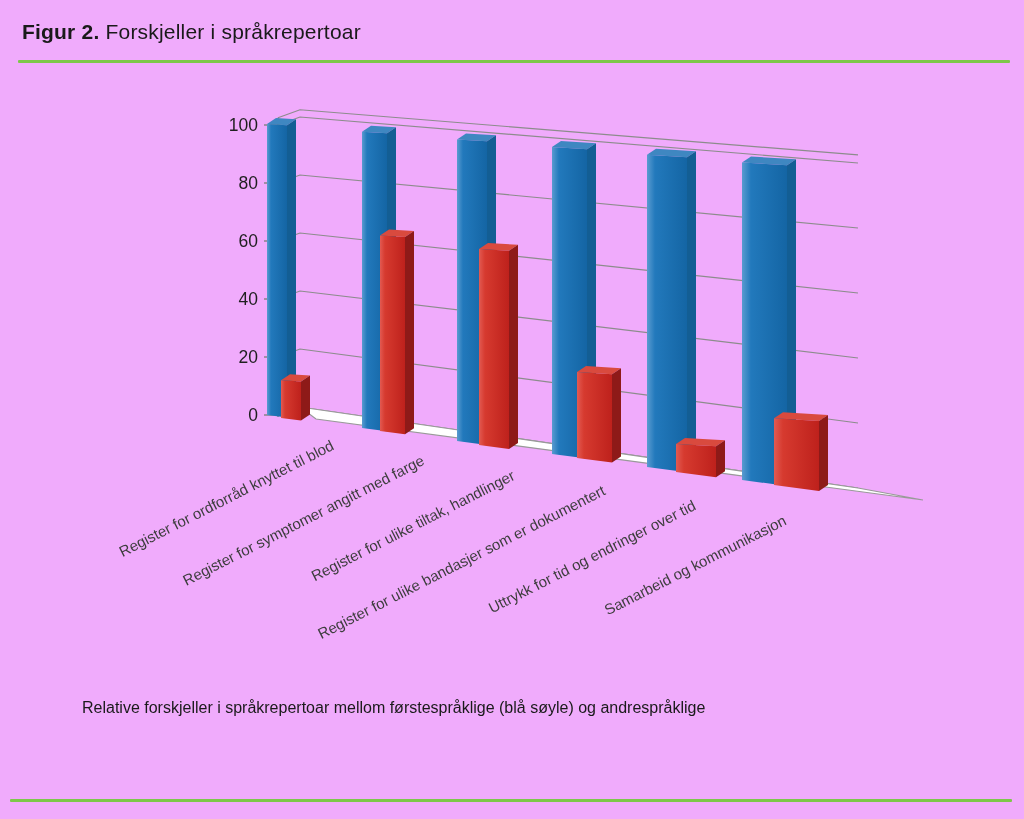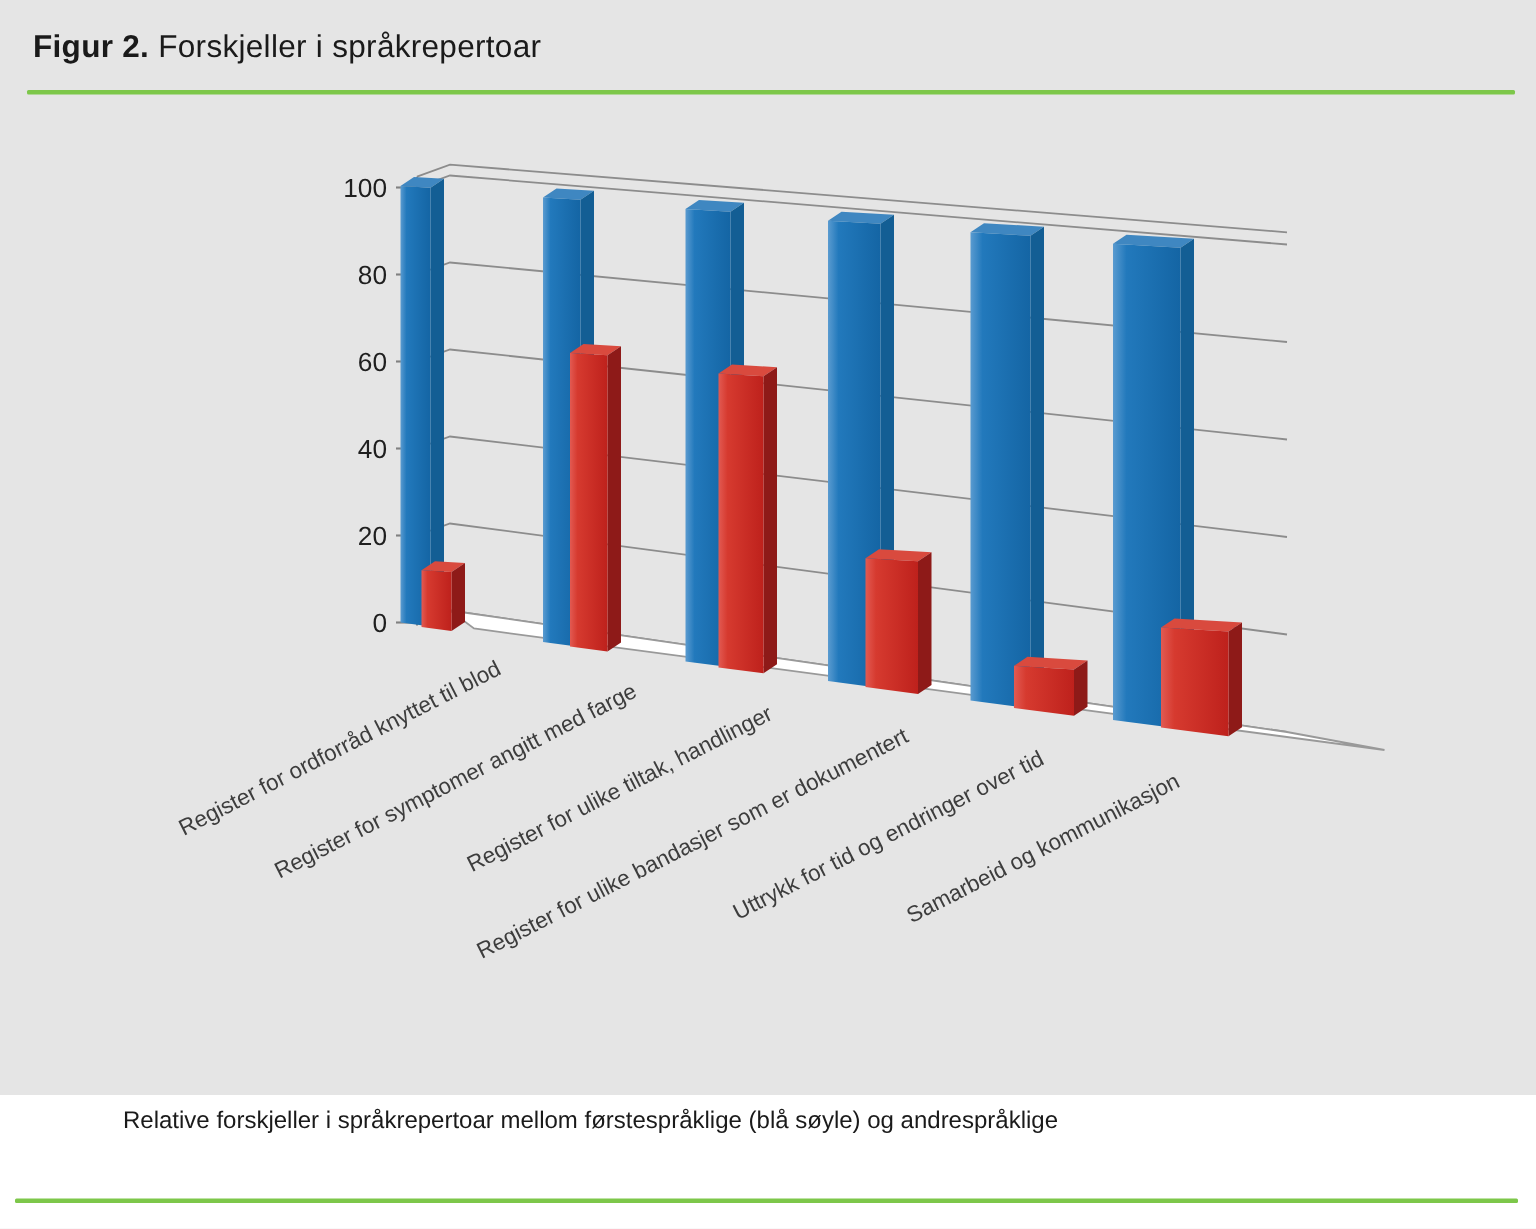--- a/index.html
+++ b/index.html
@@ -1,24 +1,24 @@
 <!DOCTYPE html>
 <html><head>
 <meta charset="utf-8">
 <style>
   html,body{margin:0;padding:0;background:#ffffff;width:1024px;height:819px;overflow:hidden;
             font-family:"Liberation Sans","DejaVu Sans",sans-serif;}
-  .page{position:relative;width:1024px;height:730px;background:#e5e5e5;}
+  .page{position:relative;width:1024px;height:819px;background:#f0abfc;}
   .fig-title{position:absolute;left:22px;top:20px;font-size:21px;color:#1a1a1a;letter-spacing:0.2px;}
   .fig-title .bold{font-weight:bold;}
   .sep{position:absolute;height:3px;border-radius:1px;}
   .sep.top{left:18px;top:60px;width:992px;}
   .sep.bottom{left:10px;top:799px;width:1002px;}
   .chart-svg{position:absolute;left:0;top:0;}
-  .caption{position:absolute;left:82px;top:736px;width:860px;font-size:16px;line-height:23px;color:#1a1a1a;}
+  .caption{position:absolute;left:82px;top:696px;width:860px;font-size:16px;line-height:23px;color:#1a1a1a;}
 </style>
 </head>
 <body>
 
 <div class="page">
 
   <div class="fig-title"><span class="bold">Figur 2.</span> <span>Forskjeller i språkrepertoar</span></div>
 
   <div class="sep top" style="background: rgb(125, 199, 74);"></div>
 

